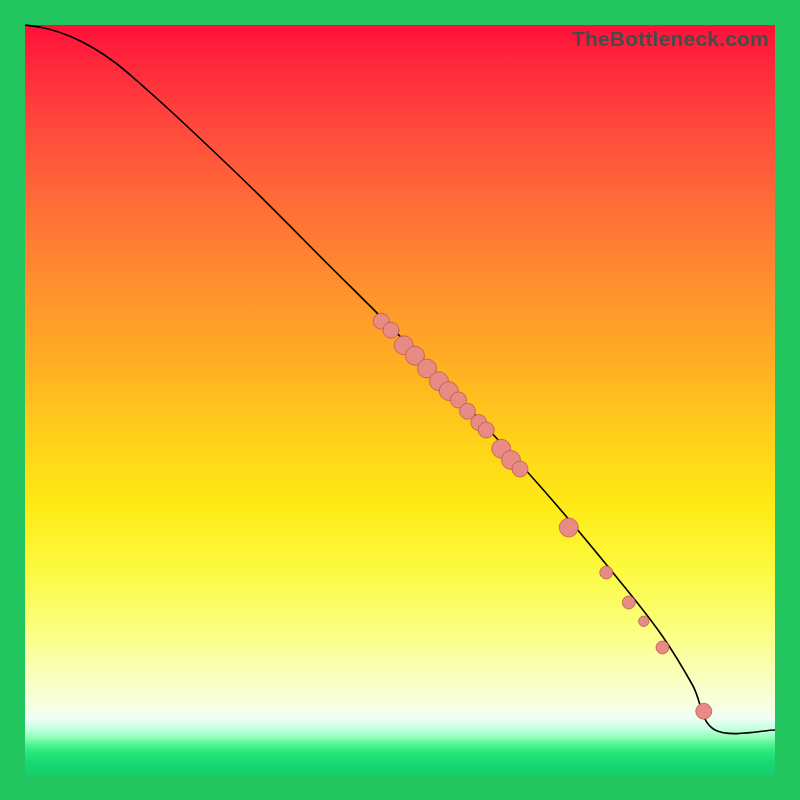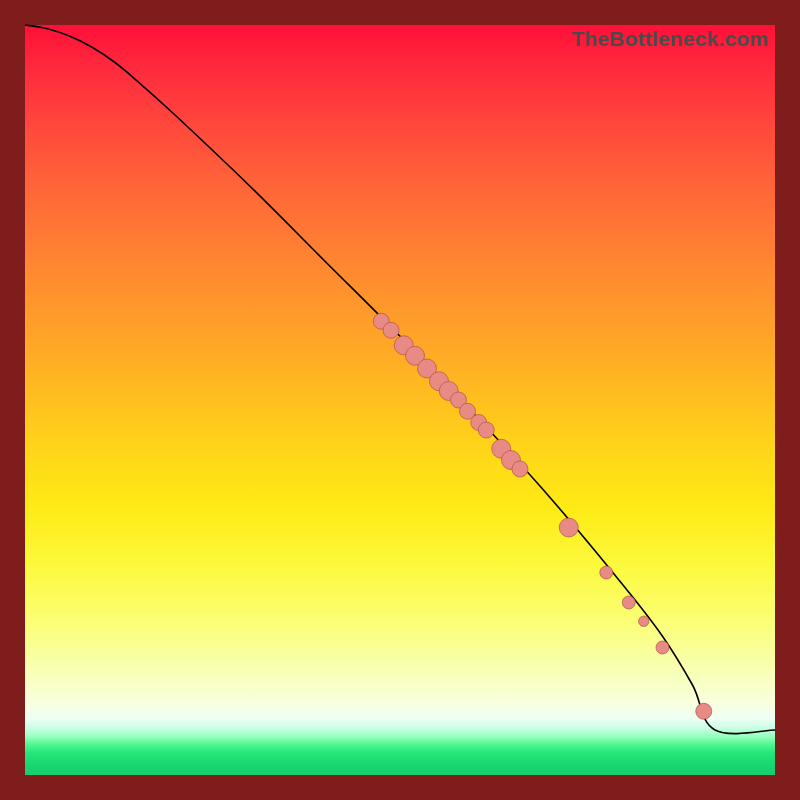--- a/index.html
+++ b/index.html
@@ -10,21 +10,21 @@
     overflow: hidden;
     background: #000;
     font-family: Arial, Helvetica, sans-serif;
   }
   .frame {
     position: absolute;
     left: 0;
     top: 0;
     width: 800px;
     height: 800px;
-    background: #7f1d1d;
+    background: #22c55e;
     text-align: right;
   }
   .plot-area {
     position: absolute;
     left: 25px;
     top: 25px;
     width: 750px;
     height: 750px;
     
     background: linear-gradient(

